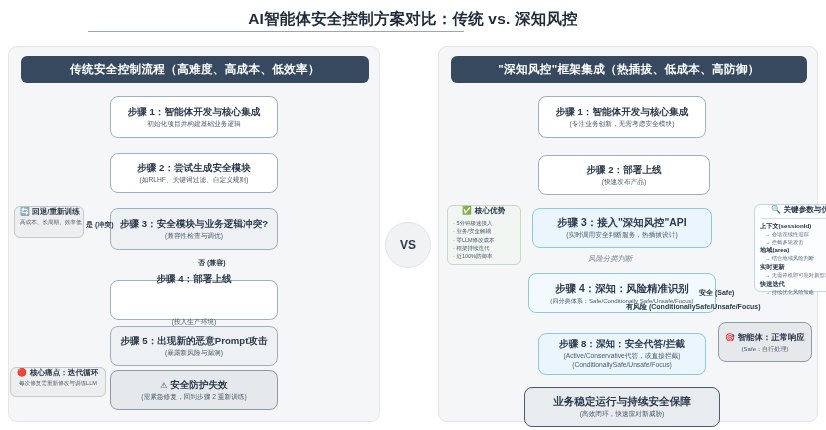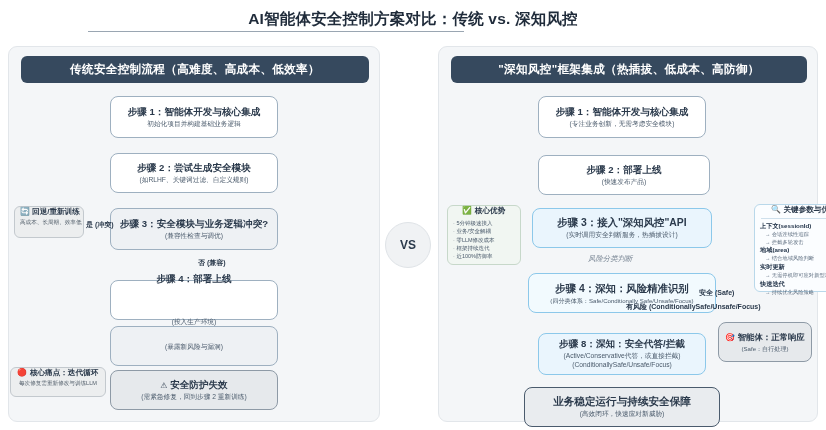--- a/index.html
+++ b/index.html
@@ -179,20 +179,21 @@
     <div class="t1">步骤 3：安全模块与业务逻辑冲突?</div>
     <div class="t2">(兼容性检查与调优)</div>
   </div>
 
   <div class="node n-plain" style="left:110px; top:280px; width:168px; height:32px;gap:31px;">
     <div class="t1">步骤 4：部署上线</div>
     <div class="t2">(投入生产环境)</div>
   </div>
 
   <div class="node n-soft" style="left:110px; top:326px; width:168px; height:39px;">
+    <div class="t1">步骤 5：出现新的恶意Prompt攻击</div>
     <div class="t2">(暴露新风险与漏洞)</div>
   </div>
 
   <div class="node n-grey" style="left:110px; top:370px; width:168px; height:34px;">
     <div class="t1">
       <span class="ico">⚠</span>
       <span>安全防护失效</span>
     </div>
     <div class="t2">(需紧急修复，回到步骤 2 重新训练)</div>
   </div>

